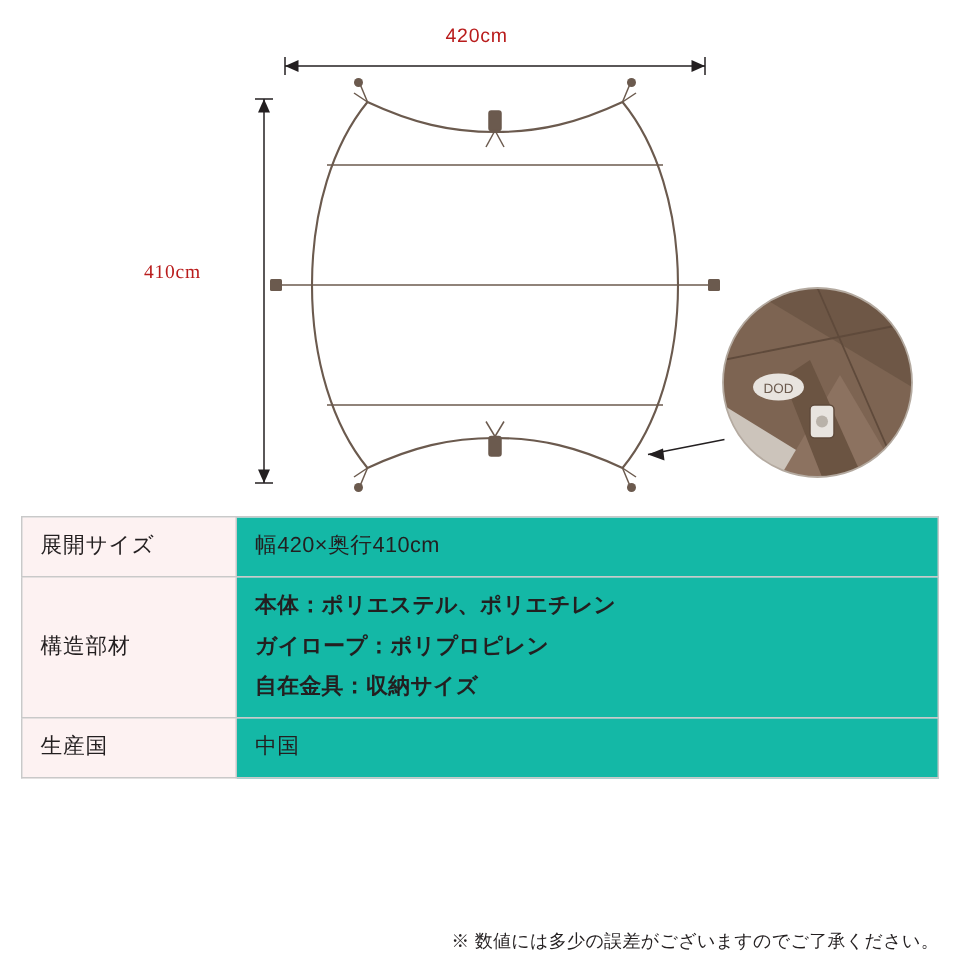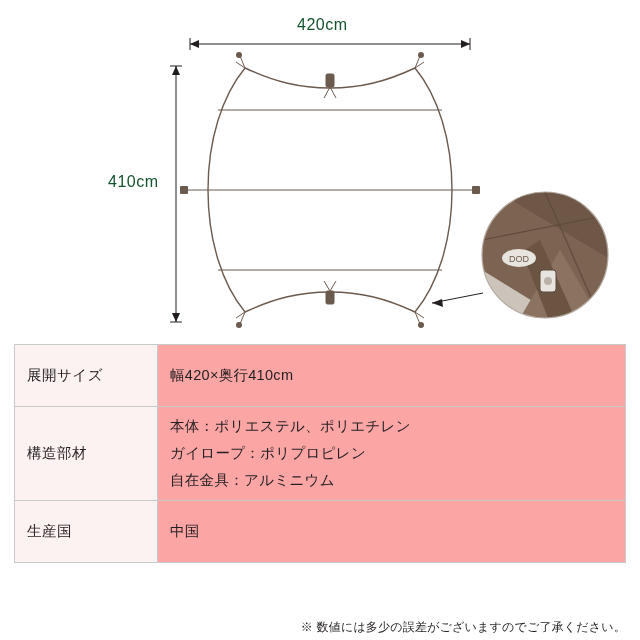--- a/index.html
+++ b/index.html
@@ -26,67 +26,69 @@
     width: 640px;
     height: 338px;
   }
   .diagram svg {
     position: absolute;
     left: 0;
     top: 0;
   }
   .dim-label {
     position: absolute;
-    font-size: 16px;
-    color: #14532d;
+    font-size: 13px;
+    color: #b91c1c;
     letter-spacing: 0.5px;
     white-space: nowrap;
   }
   #width-label {
     left: 297px;
     top: 16px;
   }
   #height-label {
-    left: 108px;
+    left: 96px;
     top: 173px;
+    font-family: Liberation Serif, serif;
   }
 
   
   .table-wrap {
     position: absolute;
     left: 14px;
     top: 344px;
     width: 612px;
   }
   table.spec {
     border-collapse: collapse;
     width: 100%;
     table-layout: fixed;
   }
   table.spec td {
     border: 1px solid #c9c9c9;
     font-size: 14.5px;
     line-height: 1.45;
     vertical-align: middle;
-    padding: 20px 12px;
+    padding: 9px 12px;
   }
   td.key {
     width: 118px;
     background: #fdf2f2;
     color: #231f20;
     letter-spacing: 0.5px;
   }
   td.val {
-    background: #fca5a5;
+    background: #14b8a6;
     color: #231f20;
     letter-spacing: 0.3px;
   }
   td.val .mline {
     display: block;
     padding: 3px 0;
+    font-weight: bold;
   }
   td.val.multi {
     padding: 6px 12px;
   }
 
   .note {
     position: absolute;
     right: 14px;
     top: 619px;
     font-size: 12px;
@@ -205,21 +207,21 @@
       <tbody>
         <tr>
           <td class="key">展開サイズ</td>
           <td class="val">幅420×奥行410cm</td>
         </tr>
         <tr>
           <td class="key">構造部材</td>
           <td class="val multi">
             <span class="mline">本体：ポリエステル、ポリエチレン</span>
             <span class="mline">ガイロープ：ポリプロピレン</span>
-            <span class="mline">自在金具：アルミニウム</span>
+            <span class="mline">自在金具：収納サイズ</span>
           </td>
         </tr>
         <tr>
           <td class="key">生産国</td>
           <td class="val">中国</td>
         </tr>
       </tbody>
     </table>
   </div>
 

